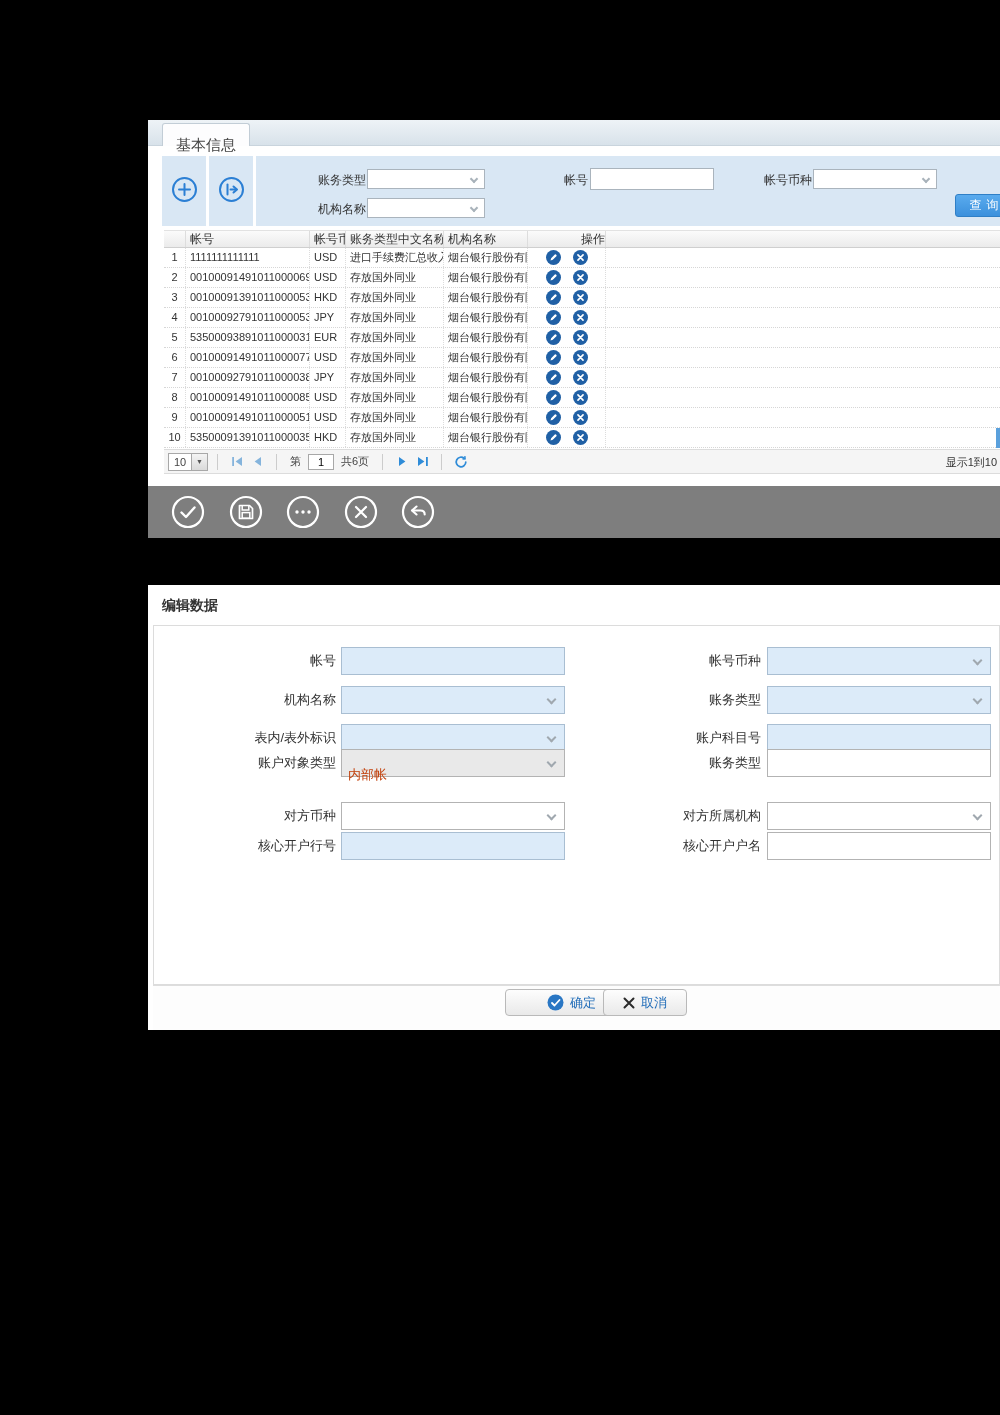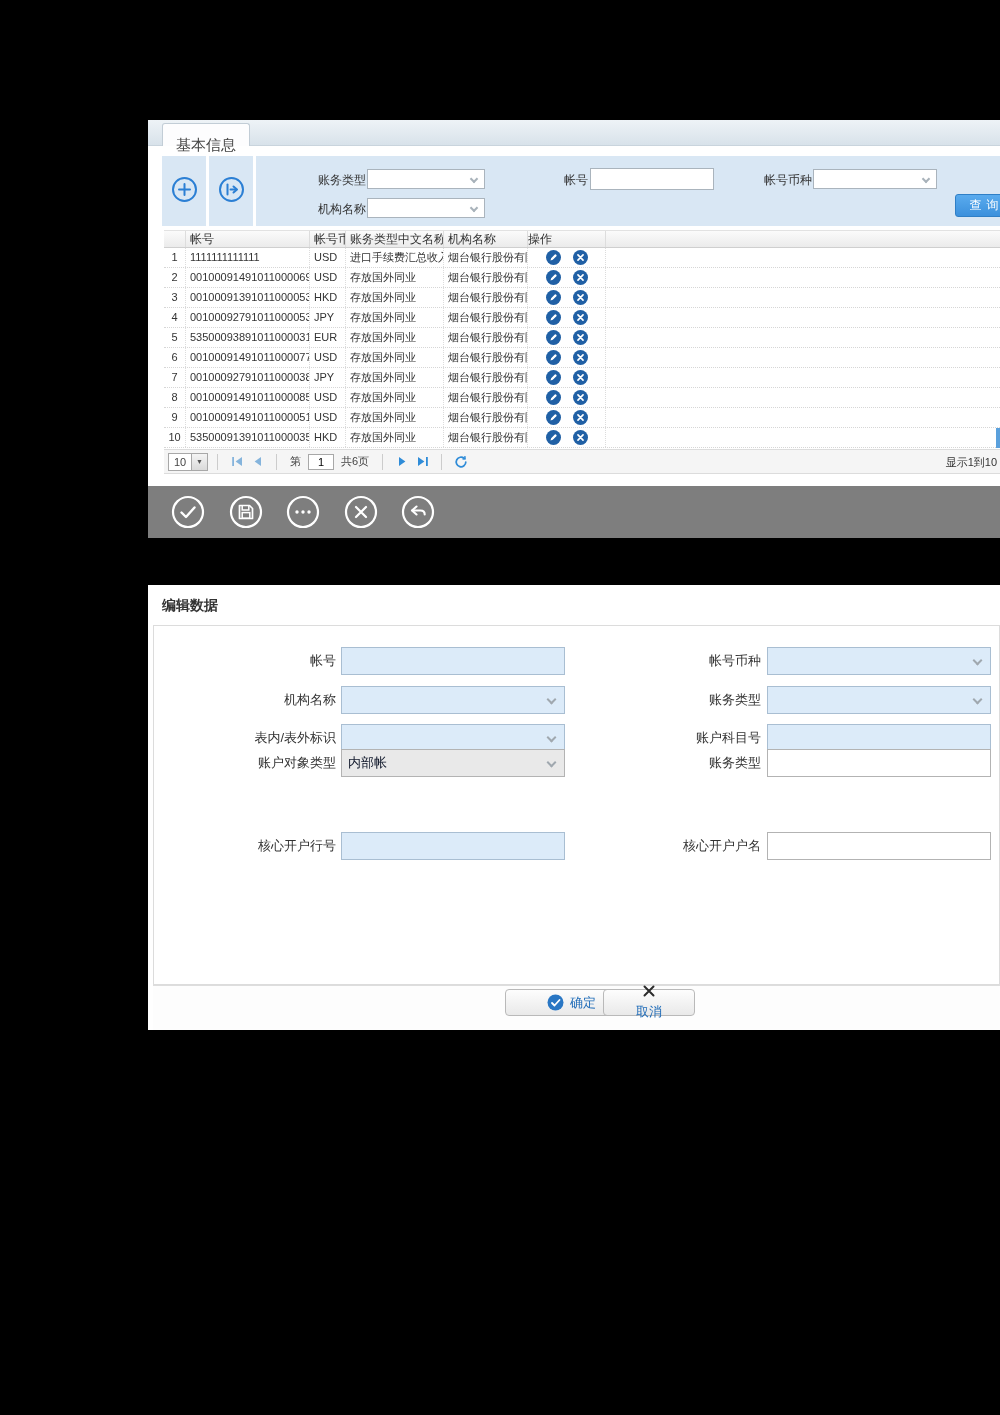--- a/index.html
+++ b/index.html
@@ -71,32 +71,32 @@
 
   
   .panel2 { position:absolute; left:148px; top:585px; width:852px; height:445px; background:#fff; overflow:hidden; }
   .dtitle { position:absolute; left:14px; top:12px; font-size:14px; font-weight:bold; color:#333; }
   .fbox { position:absolute; left:5px; top:40px; width:847px; height:360px; border:1px solid #dcdcdc; background:#fff; }
   .frow { position:absolute; left:0; width:100%; height:28px; }
   .r1{top:21px;} .r2{top:60px;} .r3{top:98px;} .r4{top:123px;} .r5{top:176px;} .r6{top:206px;}
   .flabel { position:absolute; font-size:13px; color:#333; line-height:28px; text-align:right; }
   .lab-l { left:0; width:182px; }
   .lab-r { left:420px; width:187px; }
-  .fctl { position:absolute; height:28px; width:224px; border:1px solid #a9bed2; background:#dcebf9; font-size:13px; color:#0f172a; padding:0 6px; }
+  .fctl { position:absolute; height:28px; width:224px; border:1px solid #a9bed2; background:#dcebf9; font-size:13px; color:#c2410c; padding:12px 6px; }
   .fl { left:187px; } .fr { left:613px; }
   .fctl.white { background:#fff; border-color:#b3b3b3; }
   .fctl.gray  { background:#e9e9e9; border-color:#b3b3b3; }
   .fctl.sel .val { line-height:26px; display:block; }
   .chev2 { position:absolute; right:9px; top:9px; width:7px; height:7px; border-right:2px solid #a0a8af; border-bottom:2px solid #a0a8af; transform:rotate(45deg); }
   .btnbar { position:absolute; left:5px; top:400px; width:847px; height:45px; border-top:1px solid #ddd; background:#fdfdfd; }
   .dlgbtn { position:absolute; top:3px; height:27px; border:1px solid #b9b9b9; border-radius:4px;
             background:linear-gradient(#fdfdfd,#e9e9e9); font-size:13px; color:#1e6bb8;
             display:flex; align-items:center; justify-content:center; gap:6px; cursor:pointer; }
   .okbtn { left:352px; width:105px;padding-left:28px; }
-  .cancelbtn { left:450px; width:92px;flex-direction:column; }
+  .cancelbtn { left:450px; width:84px; }
 </style>
 </head>
 <body>
 
 <div class="panel1">
 
   <div class="tabbar">
     <div class="tab">基本信息</div>
   </div>
 
@@ -139,21 +139,21 @@
     <button class="querybtn">查询</button>
   </div>
 
   <div class="grid">
     <div class="ghead">
       <div class="tcell w-num"></div>
       <div class="tcell w-acct">帐号</div>
       <div class="tcell w-cur">帐号币种</div>
       <div class="tcell w-type">账务类型中文名称</div>
       <div class="tcell w-org">机构名称</div>
-      <div class="tcell w-ops" style="justify-content:center;line-height:17px;display:block;text-align:left;">操作</div>
+      <div class="tcell w-ops" style="justify-content:center;line-height:17px;display:block;text-align:right;">操作</div>
       <div class="tcell w-fill"></div>
     </div>
     <div class="gbody">
         <div class="trow">
           <div class="tcell w-num">1</div>
           <div class="tcell w-acct">1111111111111</div>
           <div class="tcell w-cur">USD</div>
           <div class="tcell w-type">进口手续费汇总收入</div>
           <div class="tcell w-org">烟台银行股份有限</div>
           <div class="tcell w-ops">
@@ -439,20 +439,30 @@
     </div>
     <div class="frow r4">
       <span class="flabel lab-l">账户对象类型</span>
       <div class="fctl fl sel gray">
           <span class="val">内部帐</span>
           <span class="chev2"></span>
         </div>
       <span class="flabel lab-r">账务类型</span>
       <input class="fctl fr white" style="">
     </div>
+    <div class="frow r5">
+      <span class="flabel lab-l">对方币种</span>
+      <div class="fctl fl sel white">
+          <span class="chev2"></span>
+        </div>
+      <span class="flabel lab-r">对方所属机构</span>
+      <div class="fctl fr sel white">
+          <span class="chev2"></span>
+        </div>
+    </div>
     <div class="frow r6">
       <span class="flabel lab-l">核心开户行号</span>
       <input class="fctl fl" style="">
       <span class="flabel lab-r">核心开户户名</span>
       <input class="fctl fr white" style="">
     </div>
   </div>
 
   <div class="btnbar">
     <button class="dlgbtn okbtn">

